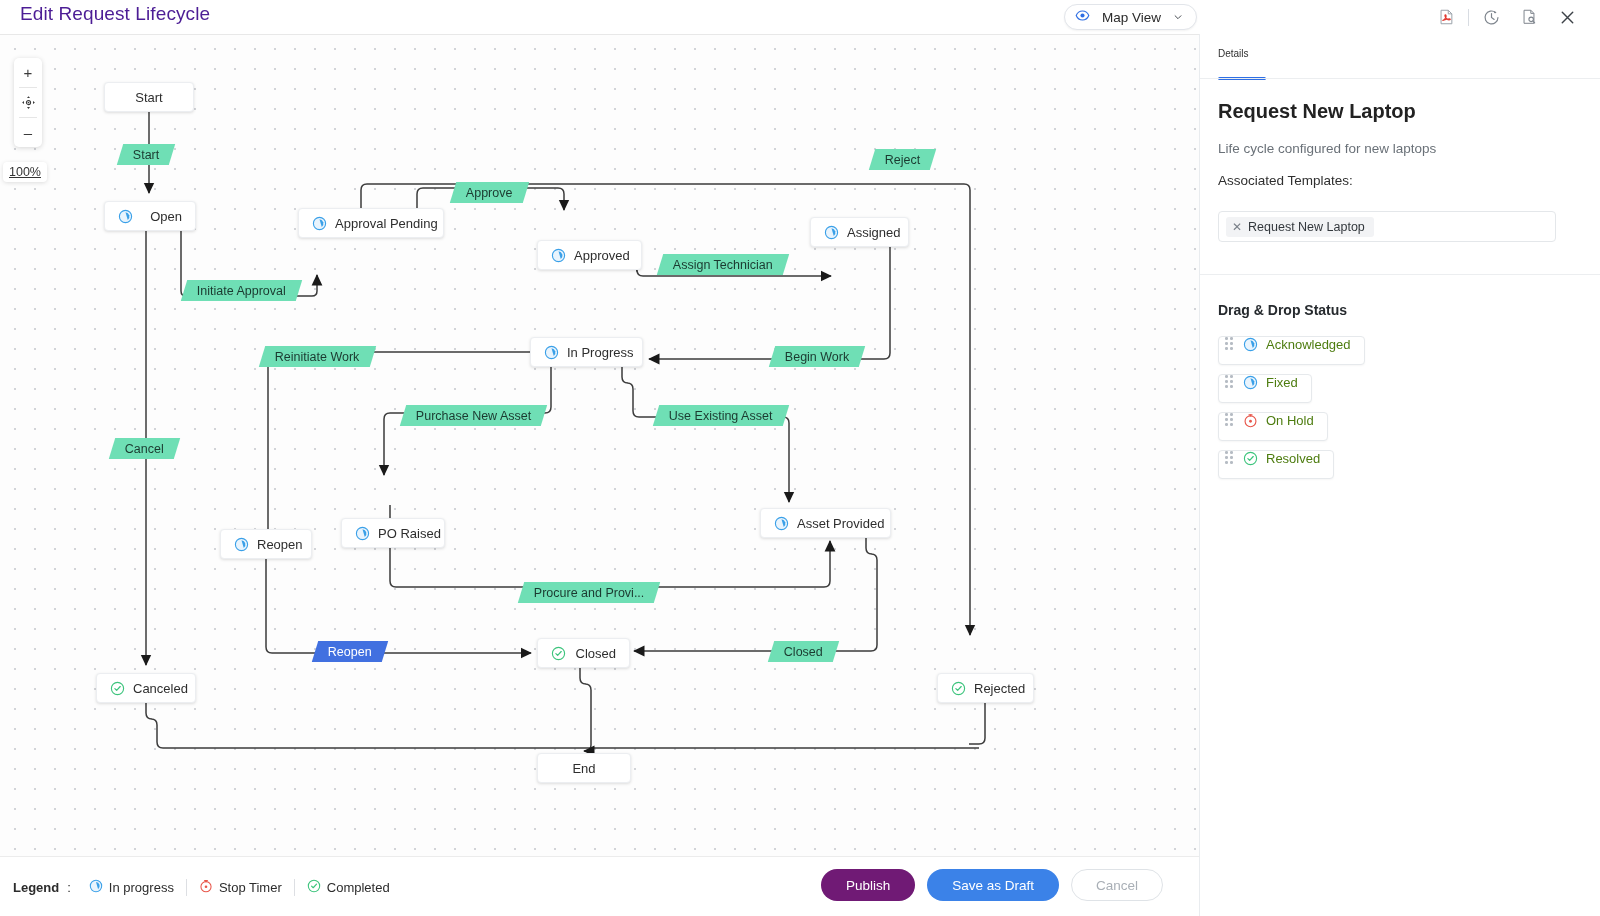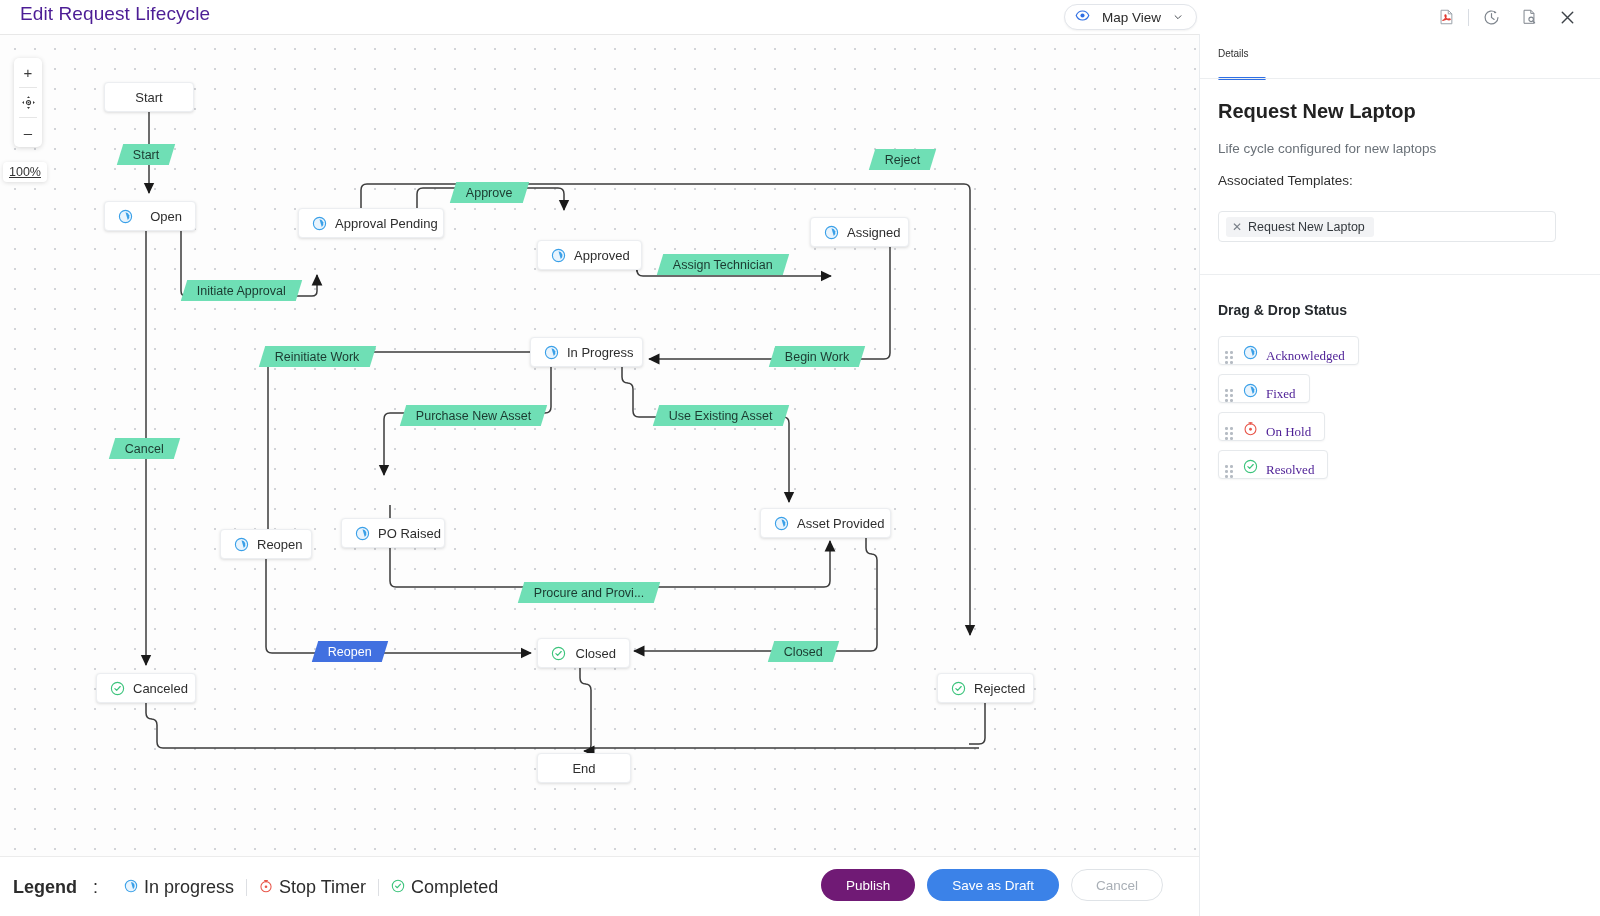--- a/index.html
+++ b/index.html
@@ -137,41 +137,41 @@
   }
   #assoc-chip .x { color:#7a8089; font-size: 12px; line-height: 1; }
   #panel-sep2 { position:absolute; left:0; top:240px; width:401px; height:1px; background:#eceef0; }
   #dnd-label {
     position:absolute; left:18px; top:268px;
     font-size: 14px; font-weight: bold; color:#262a2e;
   }
   .status-row {
     position: absolute; left: 18px; height: 29px;
     background: #fff; border: 1px solid #e6e9ec; border-radius: 4px;
-    display: flex; align-items: flex-end; gap: 8px;
+    display: flex; align-items: flex-start; gap: 8px;
     padding: 0 13px 0 6px; cursor: grab;
     box-shadow: 0 1px 2px rgba(0,0,0,.04);
-    font-size: 13px; color: #4c1d95; font-family: Liberation Serif, serif;
+    font-size: 13px; color: #4d7c0f;
   }
   .grip {
     width: 9px; height: 13px; display:grid;
     grid-template-columns: repeat(2, 3px); grid-template-rows: repeat(3, 3px);
     gap: 2px; margin-right: 1px;
   }
   .grip i { width:2.5px; height:2.5px; background:#b6bcc4; border-radius:50%; display:block; }
 
   
   #footer {
     position: absolute; left: 0; top: 856px; width: 1199px; height: 60px;
     background: #fff; border-top: 1px solid #ececec;
   }
   #legend {
     position: absolute; left: 13px; top: 12px; height: 36px;
-    display: flex; align-items: center; gap: 8px;
-    font-size: 18px; color: #2c2c2c;
+    display: flex; align-items: center; gap: 0px;
+    font-size: 13px; color: #2c2c2c;
   }
   #legend b { font-weight: bold; }
   .leg-item { display:flex; align-items:center; gap:6px; padding: 0 12px; }
   .leg-sep { width:1px; height:17px; background:#dddfe3; }
   #footer-actions {
     position:absolute; right: 36px; top: 12px;
     display:flex; align-items:center; gap: 12px;
   }
   .btn {
     height: 32px; border-radius: 17px; padding: 0 24px;

